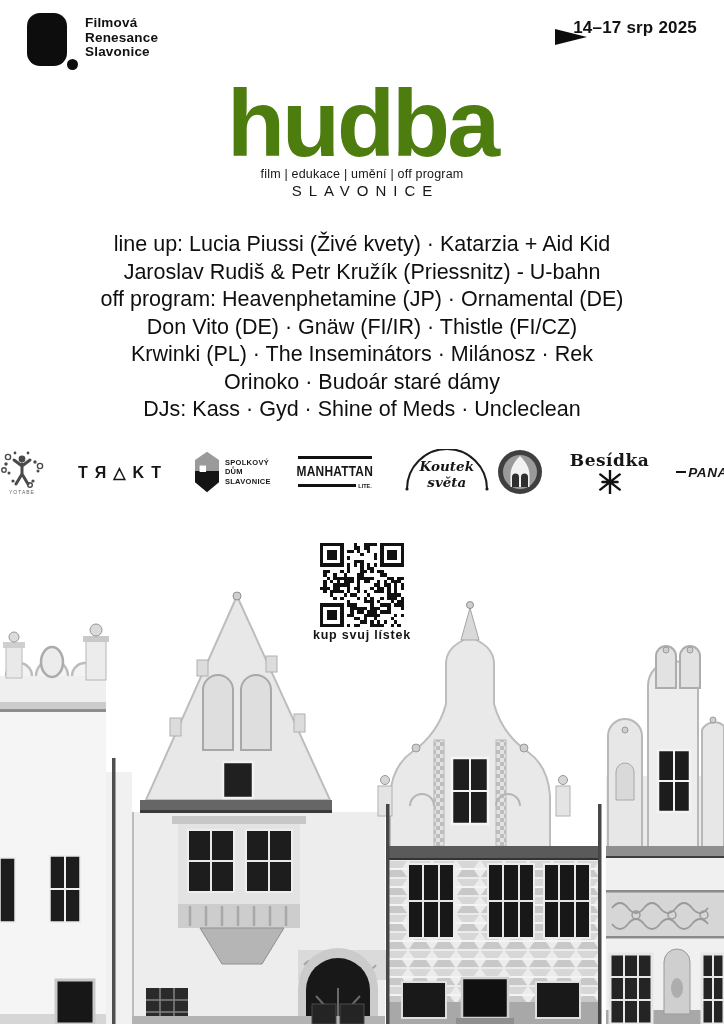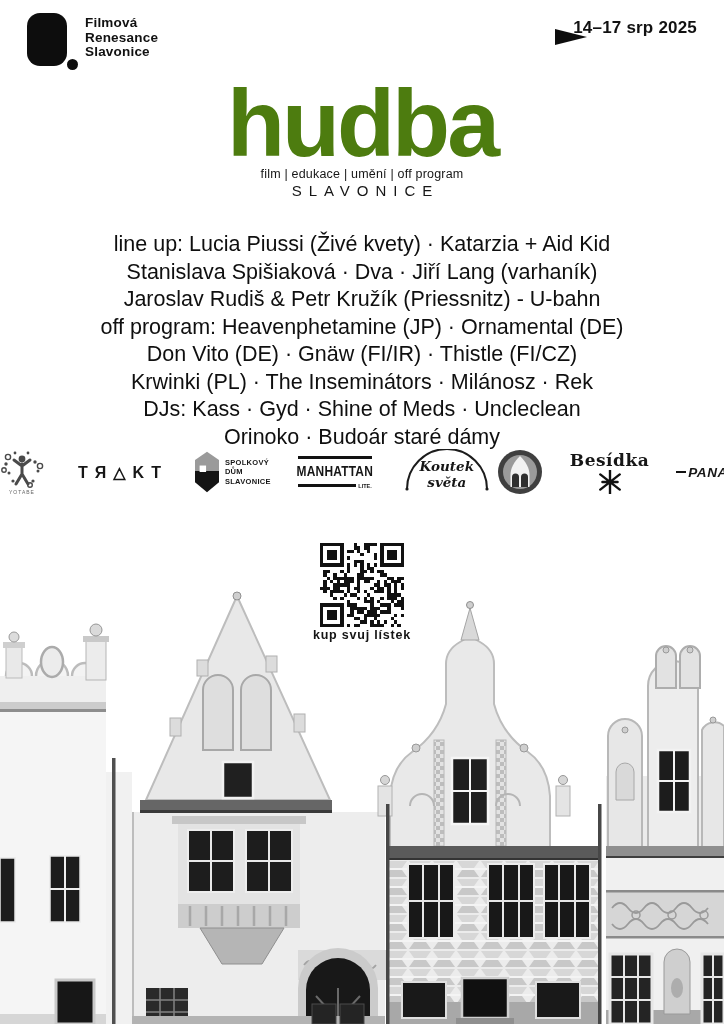--- a/index.html
+++ b/index.html
@@ -81,27 +81,26 @@
   </div>
 
   <div class="title-block">
     <div class="festival-title">hudba</div>
     <div class="festival-subtitle"><span>film | edukace | umění | </span><b>off program</b></div>
     <div class="festival-city">SLAVONICE</div>
   </div>
 
   <div class="lineup">
     <div><span class="pref">line up: </span><span class="names">Lucia Piussi (Živé kvety) · Katarzia + Aid Kid</span></div>
-    <div><span class="pref"></span><span class="names">Stanislava Spišiaková · Dva · Jiří Lang (varhaník)</span></div>
     <div><span class="pref"></span><span class="names">Jaroslav Rudiš &amp; Petr Kružík (Priessnitz) - U-bahn</span></div>
     <div><span class="pref">off program: </span><span class="names">Heavenphetamine (JP) · Ornamental (DE)</span></div>
     <div><span class="pref"></span><span class="names">Don Vito (DE) · Gnäw (FI/IR) · Thistle (FI/CZ)</span></div>
     <div><span class="pref"></span><span class="names">Krwinki (PL) · The Inseminátors · Milánosz · Rek</span></div>
+    <div><span class="pref"></span><span class="names">Orinoko · Budoár staré dámy</span></div>
     <div><span class="pref">DJs: </span><span class="names">Kass · Gyd · Shine of Meds · Uncleclean</span></div>
-    <div><span class="pref"></span><span class="names">Orinoko · Budoár staré dámy</span></div>
   </div>
 
   <div class="sponsors">
     <div class="sponsor-row">
 
       <div class="logo logo-yotabe">
         <svg width="44" height="38" viewBox="0 0 44 38">
           <g stroke="#4a4a4a" stroke-width="3" stroke-linecap="round" fill="none">
             <path d="M22,14 L22,24 M22,16 L14,10 M22,16 L30,10 M22,24 L16,34 M22,24 L28,34"></path>
           </g>

